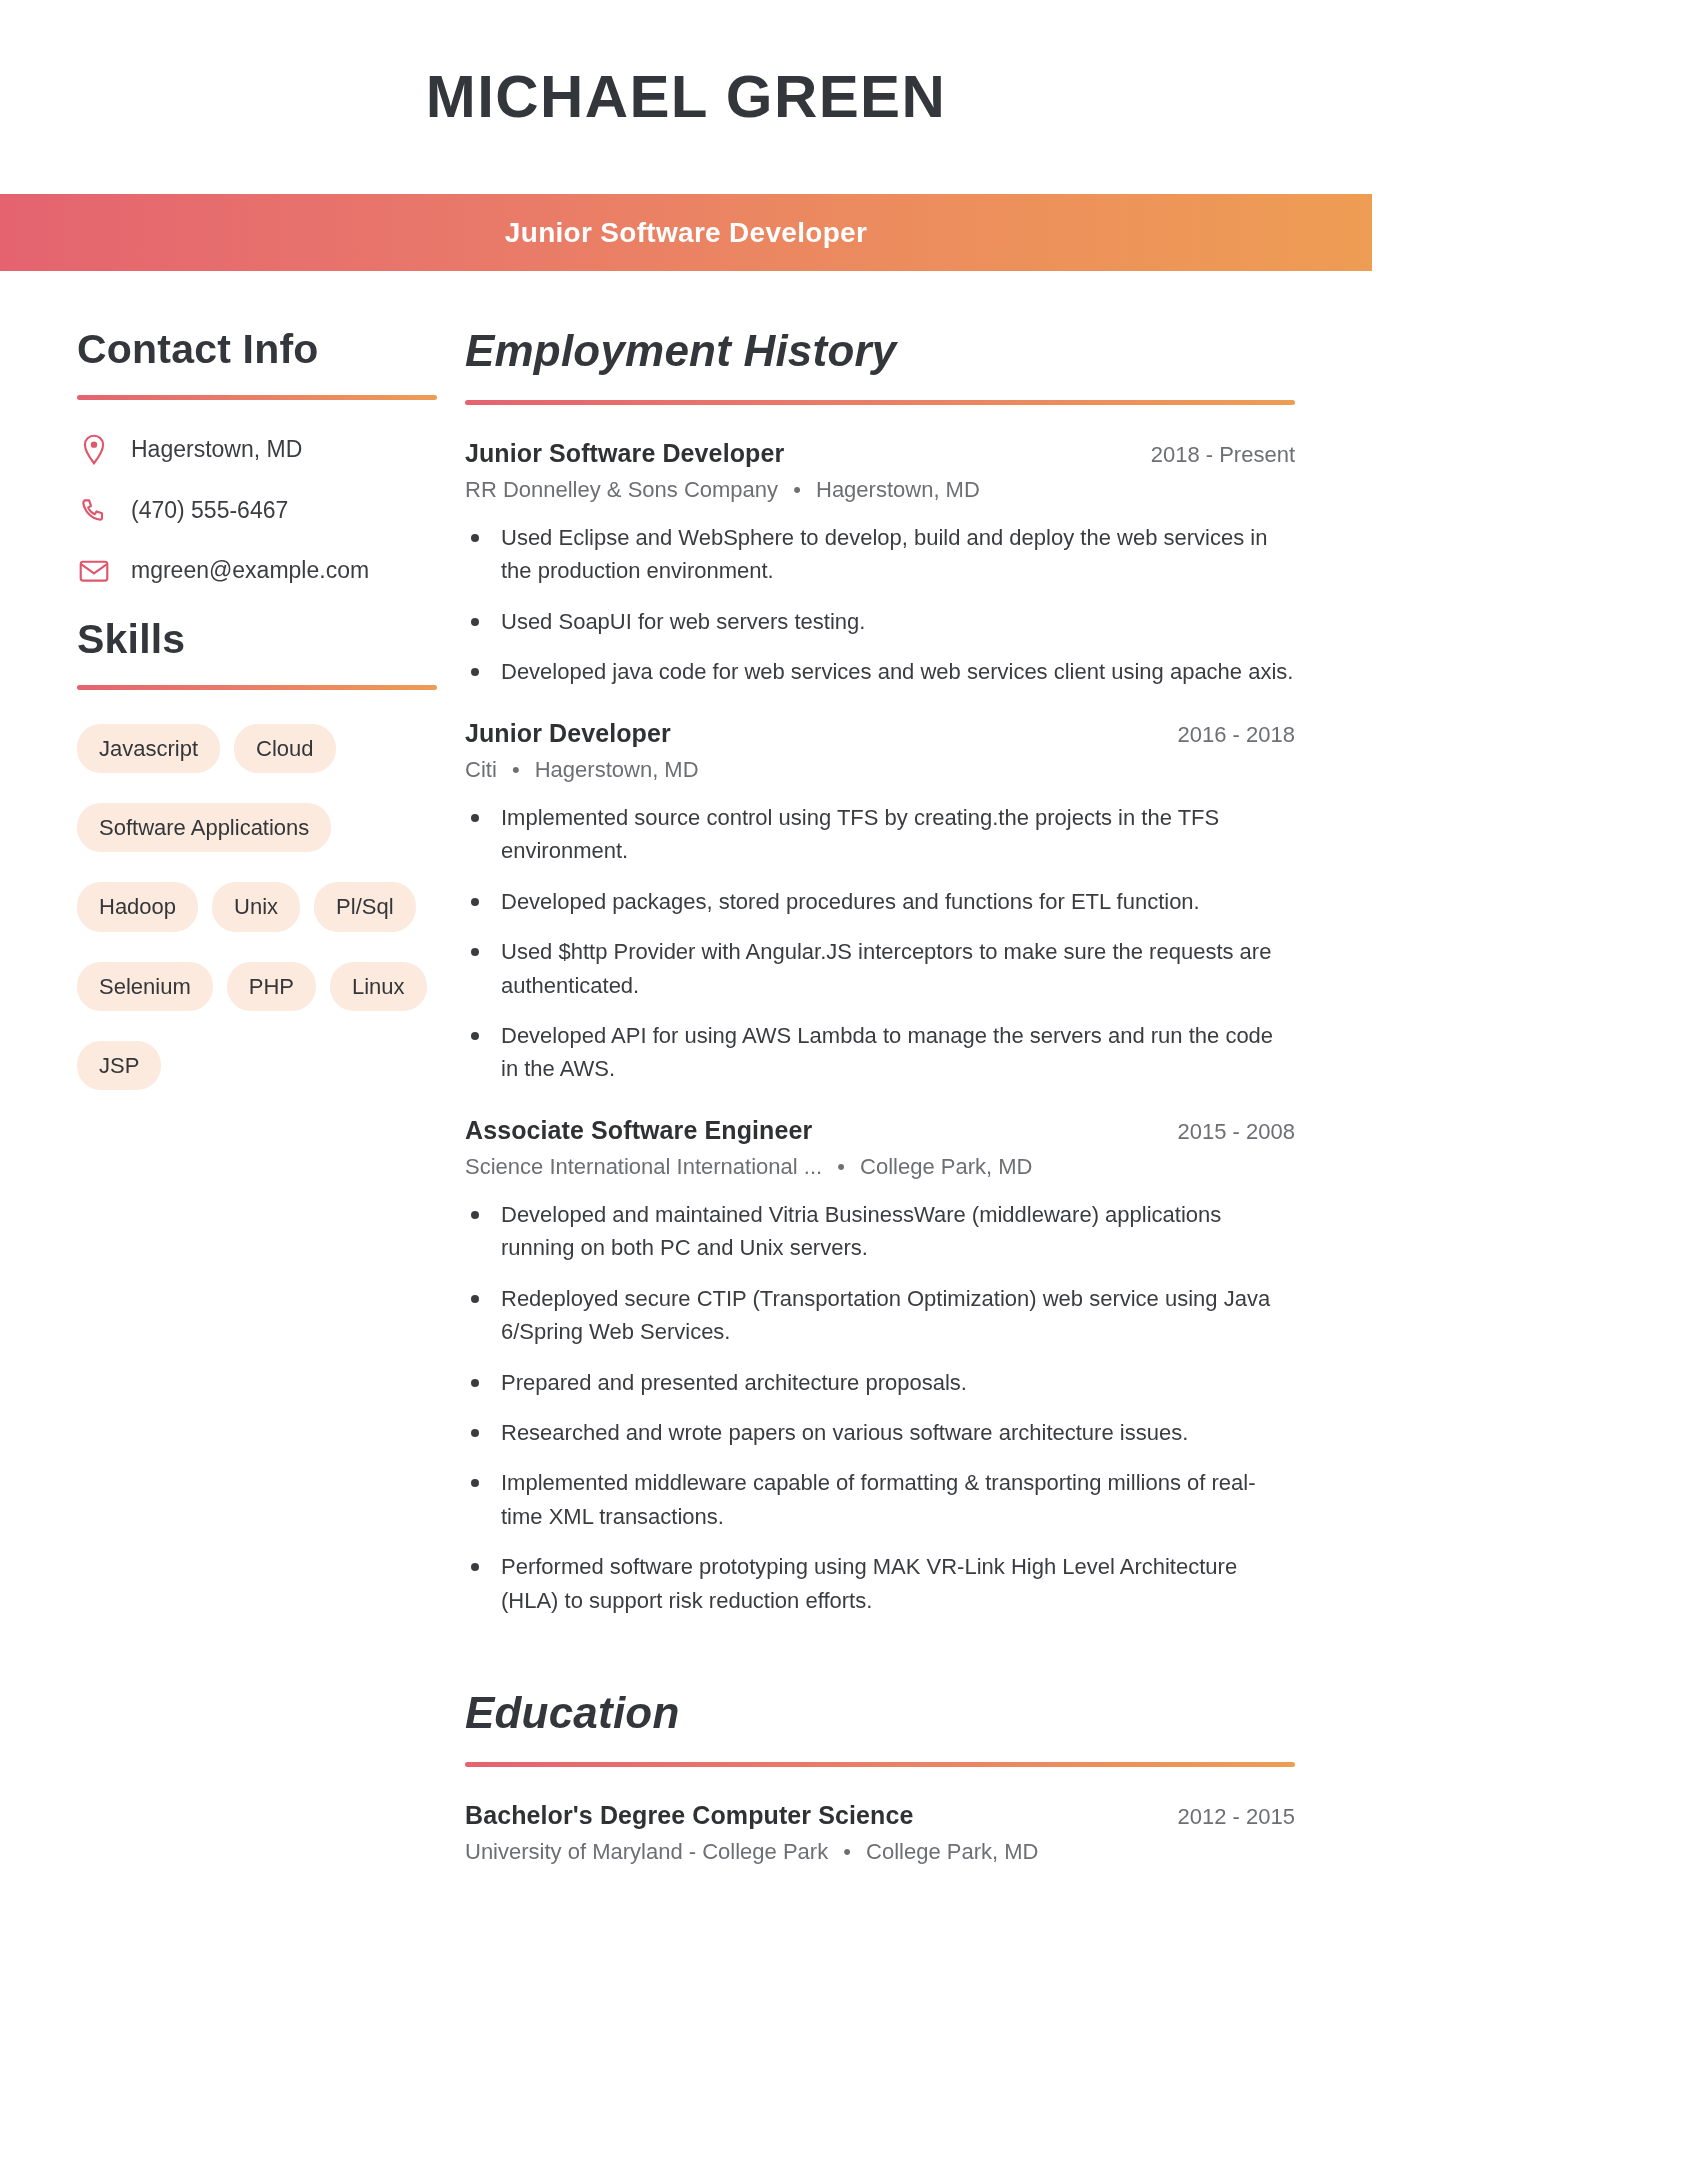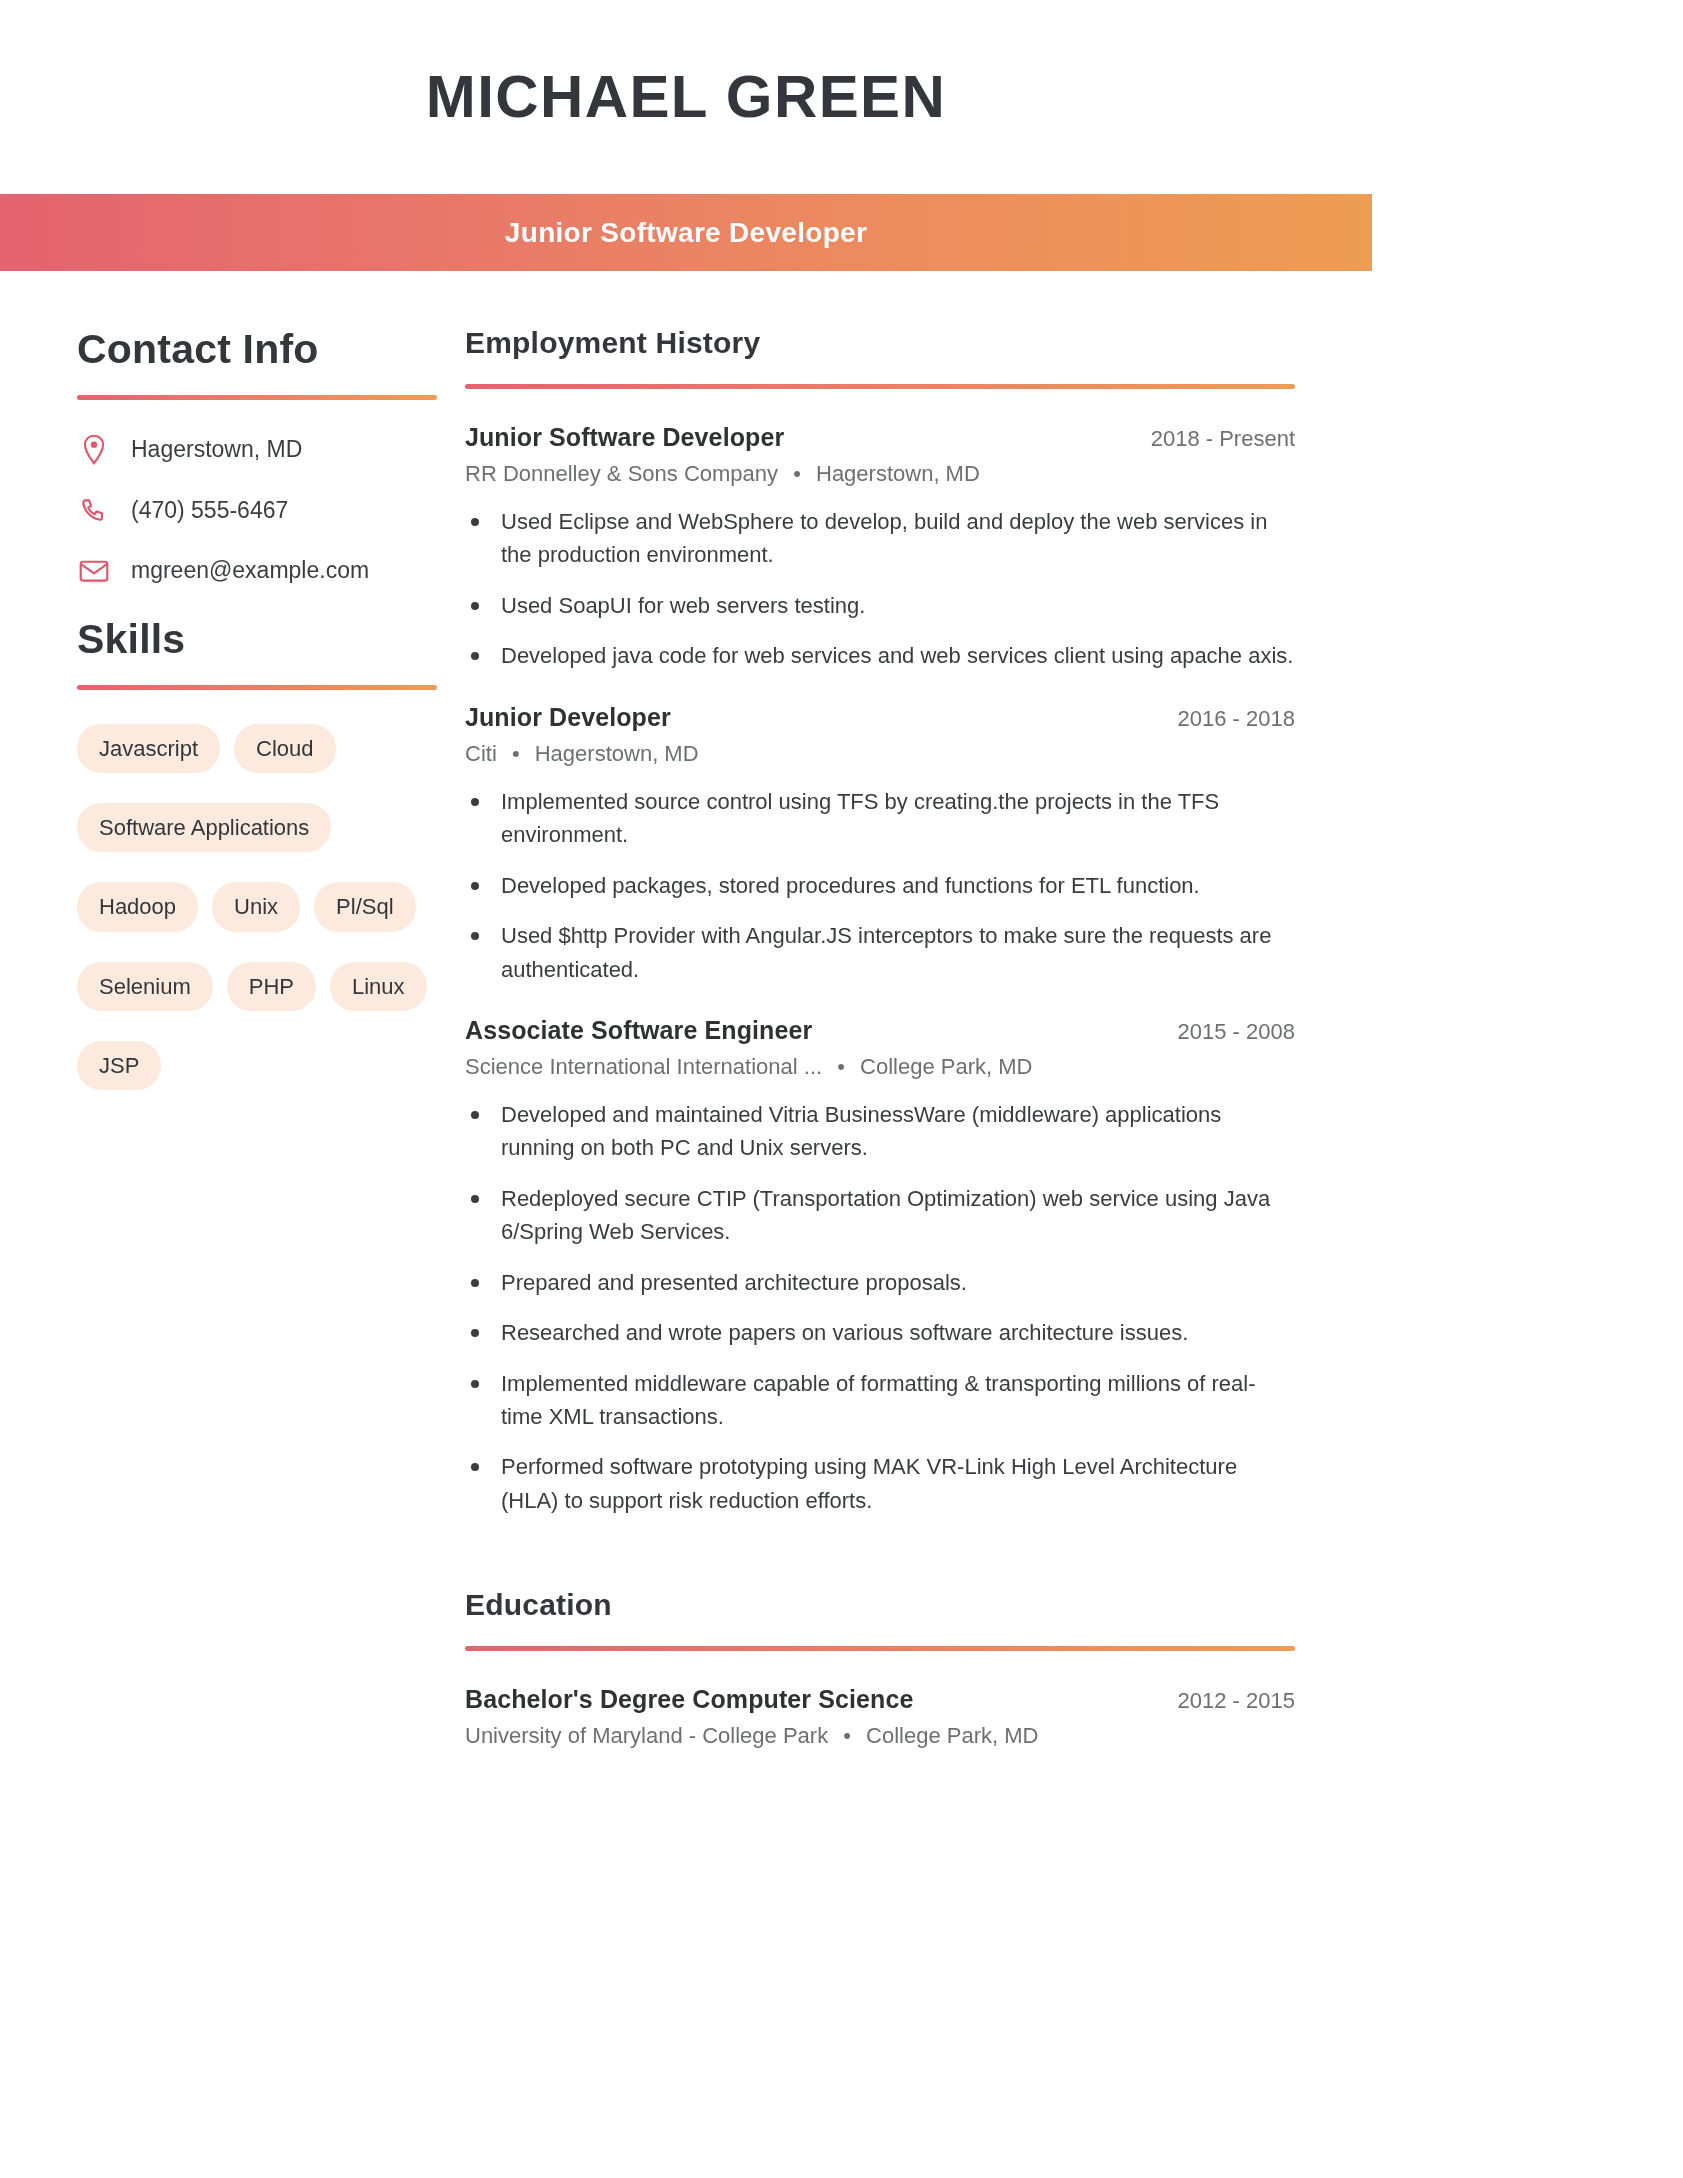--- a/index.html
+++ b/index.html
@@ -73,22 +73,23 @@
 
   
   .section-heading {
     font-size: 41px;
     font-weight: 700;
     color: #33363a;
     margin: 0 0 22px 0;
     letter-spacing: 0.2px;
   }
   .section-heading.right {
-    font-size: 30px;
+    font-size: 44px;
     margin-bottom: 24px;
+    font-style: italic;
   }
   .rule {
     height: 5px;
     border-radius: 3px;
     background: linear-gradient(90deg, #e4636f 0%, #e8766b 35%, #ec8c5e 72%, #ee9d54 100%);
     margin-bottom: 34px;
   }
 
   
   .contact-list { margin: 0; padding: 0; list-style: none; }
@@ -285,20 +286,21 @@
           </div>
           <div class="entry-sub">
             <span>Citi</span>
             <span class="dot-sep">•</span>
             <span>Hagerstown, MD</span>
           </div>
           <ul class="bullets">
             <li class="bullet">Implemented source control using TFS by creating.the projects in the TFS environment.</li>
             <li class="bullet">Developed packages, stored procedures and functions for ETL function.</li>
             <li class="bullet">Used $http Provider with Angular.JS interceptors to make sure the requests are authenticated.</li>
+            <li class="bullet">Developed API for using AWS Lambda to manage the servers and run the code in the AWS.</li>
           </ul>
         </div>
 
         <div class="entry-block">
           <div class="entry-head">
             <span class="entry-role">Associate Software Engineer</span>
             <span class="entry-dates">2015 - 2008</span>
           </div>
           <div class="entry-sub">
             <span>Science International International ...</span>

